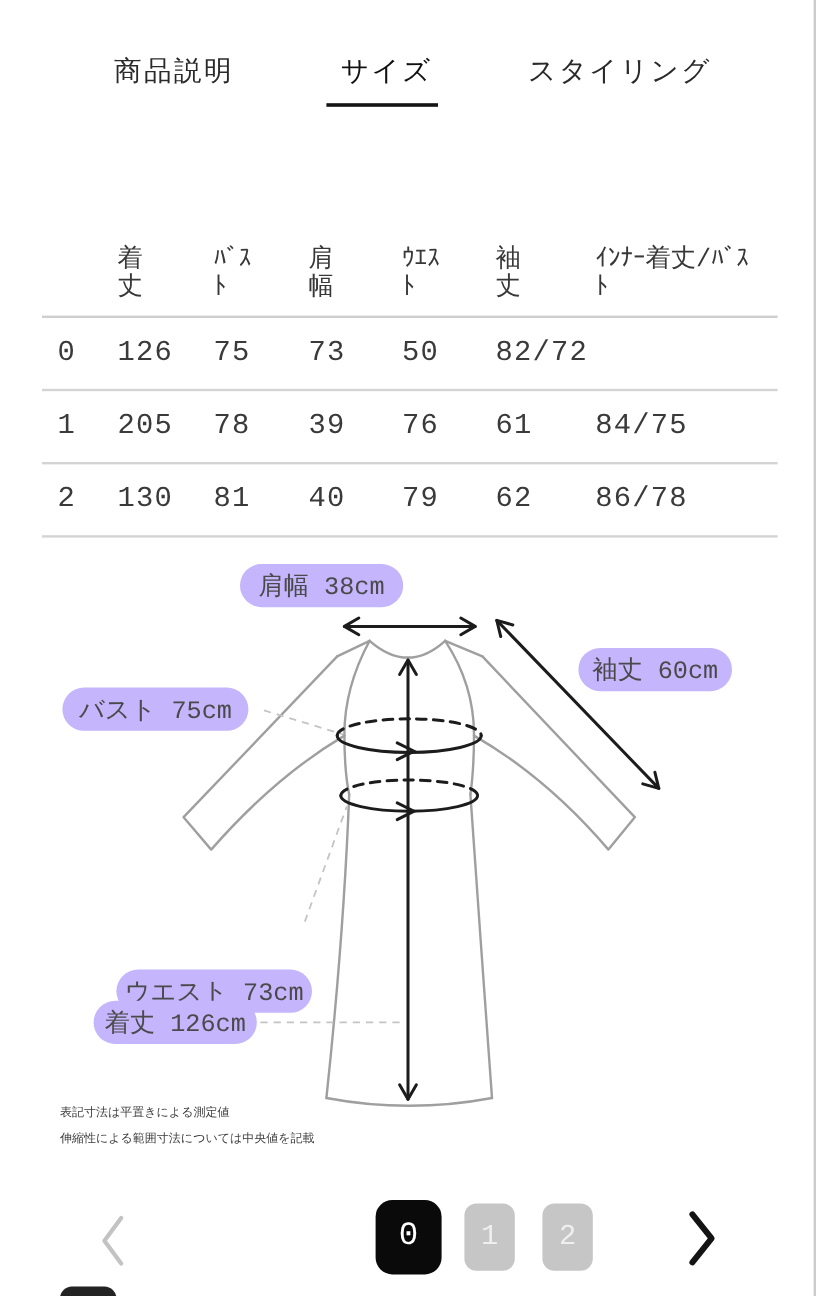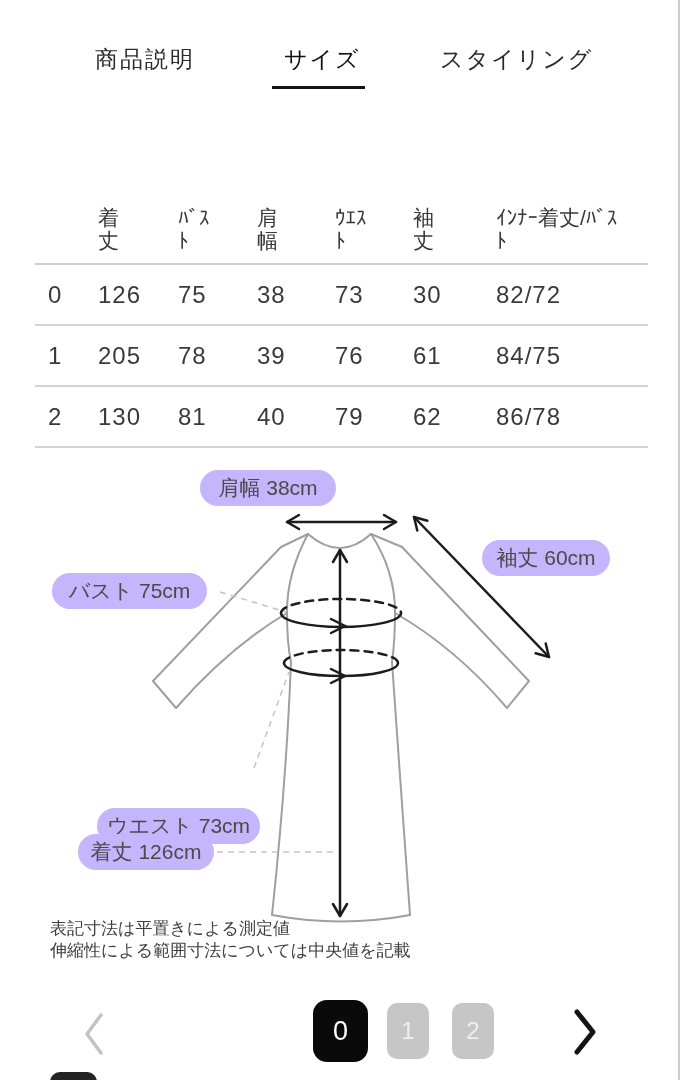--- a/index.html
+++ b/index.html
@@ -1,18 +1,18 @@
 <!DOCTYPE html>
 <html><head>
 <meta charset="utf-8">
 <style>
   html,body{margin:0;padding:0;background:#fff;}
   #screen{
     position:relative;width:681px;height:1080px;overflow:hidden;background:#ffffff;
-    font-family:Liberation Sans, sans-serif;color:#2e2e2e;
+    font-family:Liberation Mono, monospace;color:#2e2e2e;
   }
   
   .tab{position:absolute;top:44px;font-size:23px;letter-spacing:2px;color:#2a2a2a;cursor:pointer;}
   .tab.active{color:#111;text-align:center;}
   #tab-underline{position:absolute;left:272px;top:86px;width:93px;height:3px;background:#141414;}
   
   #size-table{position:absolute;left:35px;top:195px;width:613px;}
   .t-row{display:grid;grid-template-columns:50px 80px 79px 78px 78px 83px 1fr;}
   .t-head{height:68px;border-bottom:2px solid #cfcfcf;}
   .t-data{height:59px;border-bottom:2px solid #d4d4d4;}
@@ -23,21 +23,21 @@
   #diagram-svg{position:absolute;left:0;top:455px;pointer-events:none;}
   .pill{
     position:absolute;background:#c4b5fd;border-radius:18px;color:#4a4a4a;
     font-size:21px;display:flex;align-items:center;justify-content:center;white-space:nowrap;
   }
   #pill-shoulder{left:200px;top:470px;width:136px;height:36px;}
   #pill-sleeve  {left:482px;top:540px;width:128px;height:36px;}
   #pill-bust    {left:52px; top:573px;width:155px;height:36px;}
   #pill-waist   {left:97px; top:768px;width:163px;height:36px;margin-top:40px;}
   #pill-length  {left:78px; top:834px;width:136px;height:36px;}
-  #diagram-notes{position:absolute;left:50px;top:918px;font-size:17px;line-height:22px;color:#3d3d3d;}
+  #diagram-notes{position:absolute;left:50px;top:918px;font-size:10px;line-height:22px;color:#3d3d3d;}
   
   .page-btn{
     position:absolute;display:flex;align-items:center;justify-content:center;
     box-sizing:border-box;cursor:pointer;
   }
   #page-btn-0{left:313px;top:1000px;width:55px;height:62px;border-radius:14px;background:#0a0a0a;color:#ffffff;font-size:27px;}
   #page-btn-1{left:387px;top:1003px;width:42px;height:56px;border-radius:10px;background:#c6c6c6;color:#efefef;font-size:24px;}
   #page-btn-2{left:452px;top:1003px;width:42px;height:56px;border-radius:10px;background:#c6c6c6;color:#efefef;font-size:24px;}
   #prev-btn{position:absolute;left:82px;top:1010px;cursor:pointer;}
   #next-btn{position:absolute;left:570px;top:1006px;cursor:pointer;}
@@ -68,23 +68,22 @@
 ﾄ</div>
       <div class="t-cell">袖
 丈</div>
       <div class="t-cell">ｲﾝﾅｰ着丈/ﾊﾞｽ
 ﾄ</div>
     </div>
     <div class="t-row t-data">
       <div class="t-cell">0</div>
       <div class="t-cell">126</div>
       <div class="t-cell">75</div>
-      <div class="t-cell">38</div>
       <div class="t-cell">73</div>
-      <div class="t-cell">30</div>
+      <div class="t-cell">50</div>
       <div class="t-cell">82/72</div>
     </div>
     <div class="t-row t-data">
       <div class="t-cell">1</div>
       <div class="t-cell">205</div>
       <div class="t-cell">78</div>
       <div class="t-cell">39</div>
       <div class="t-cell">76</div>
       <div class="t-cell">61</div>
       <div class="t-cell">84/75</div>

